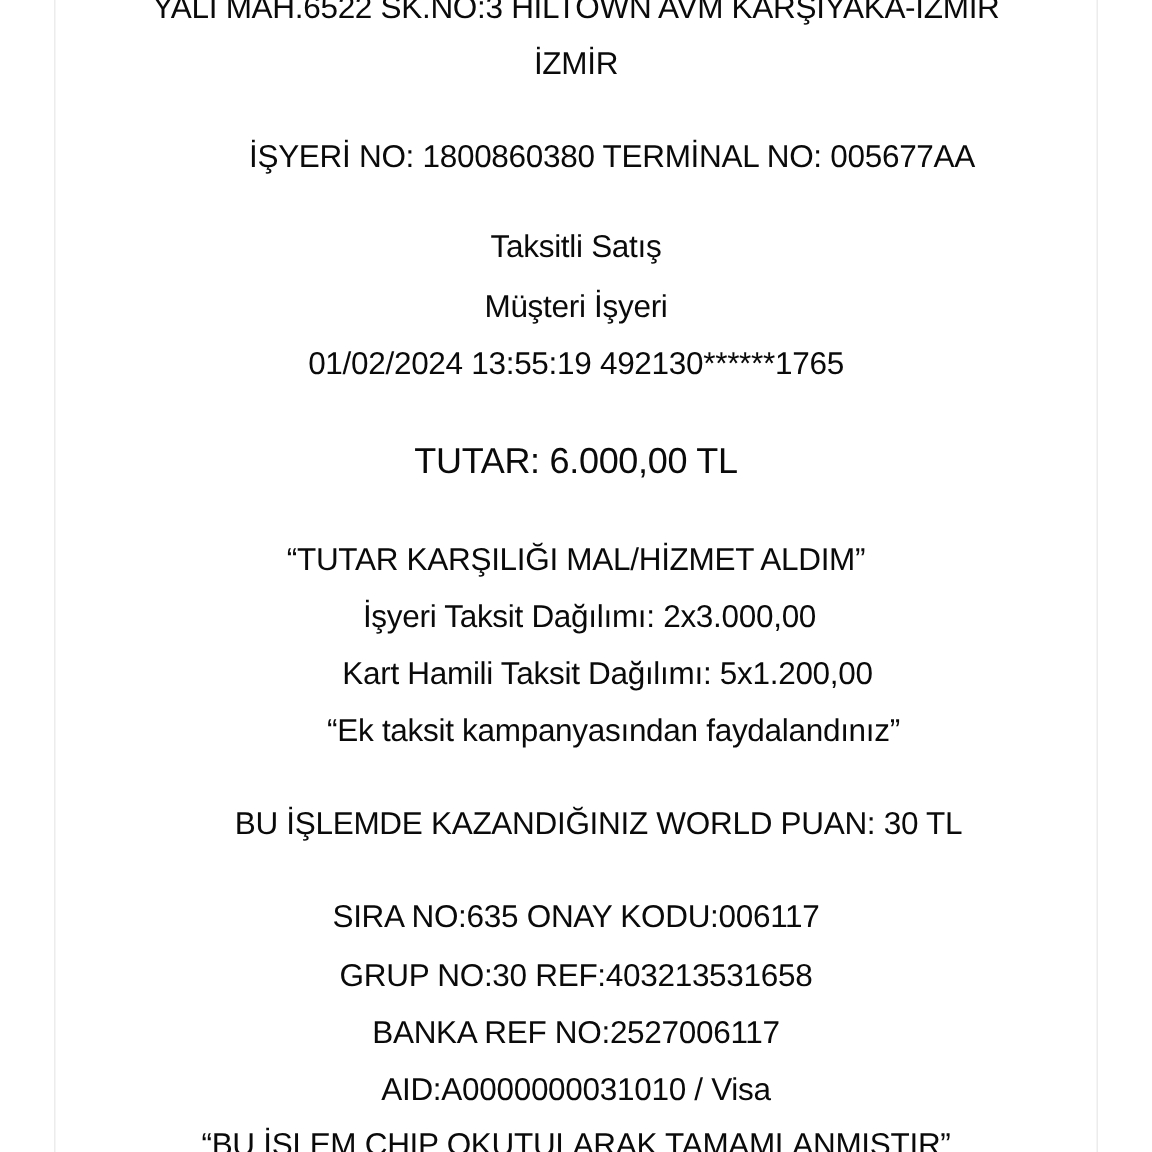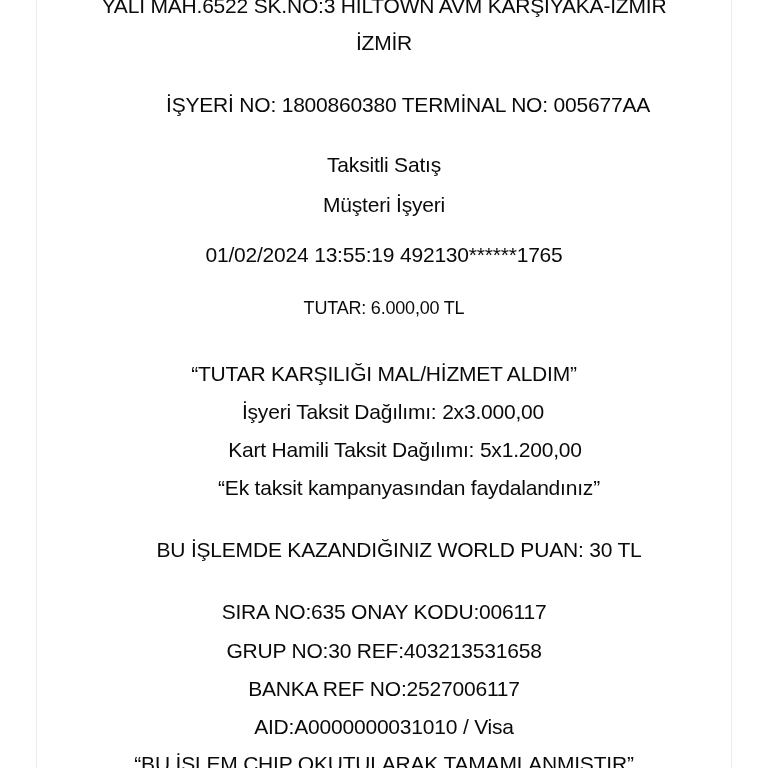--- a/index.html
+++ b/index.html
@@ -29,33 +29,33 @@
     position: absolute;
     left: 0;
     width: 768px;
     text-align: center;
     white-space: nowrap;
     font-size: 21px;
     line-height: 24px;
     letter-spacing: -0.2px;
   }
   .bold { font-weight: normal; }
-  .big { font-size: 18px; line-height: 30px; }
+  .big { font-size: 24px; line-height: 30px; }
 </style>
 </head>
 <body>
 
 <div class="page"></div>
 
 <div class="line" style="top:-6px;">YALI MAH.6522 SK.NO:3 HILTOWN AVM KARŞIYAKA-İZMİR</div>
 <div class="line" style="top:31px;">İZMİR</div>
 <div class="line" style="top:93px;padding-left:24px;">İŞYERİ NO: 1800860380   TERMİNAL NO: 005677AA</div>
 <div class="line bold" style="top:153px;">Taksitli Satış</div>
 <div class="line" style="top:193px;">Müşteri İşyeri</div>
-<div class="line" style="top:231px;margin-top:12px;">01/02/2024 13:55:19   492130******1765</div>
+<div class="line" style="top:231px;">01/02/2024 13:55:19   492130******1765</div>
 <div class="line bold big" style="top:293px;">TUTAR: 6.000,00 TL</div>
 <div class="line" style="top:362px;">“TUTAR KARŞILIĞI MAL/HİZMET ALDIM”</div>
 <div class="line" style="top:400px; left:9px;">İşyeri Taksit Dağılımı: 2x3.000,00</div>
 <div class="line" style="top:438px; left:21px;">Kart Hamili Taksit Dağılımı: 5x1.200,00</div>
 <div class="line" style="top:476px;margin-left:25px;">“Ek taksit kampanyasından faydalandınız”</div>
 <div class="line" style="top:538px;margin-left:15px;">BU İŞLEMDE KAZANDIĞINIZ WORLD PUAN: 30 TL</div>
 <div class="line" style="top:600px;">SIRA NO:635 ONAY KODU:006117</div>
 <div class="line" style="top:639px;">GRUP NO:30  REF:403213531658</div>
 <div class="line" style="top:677px;">BANKA REF NO:2527006117</div>
 <div class="line" style="top:715px;">AID:A0000000031010 / Visa</div>

